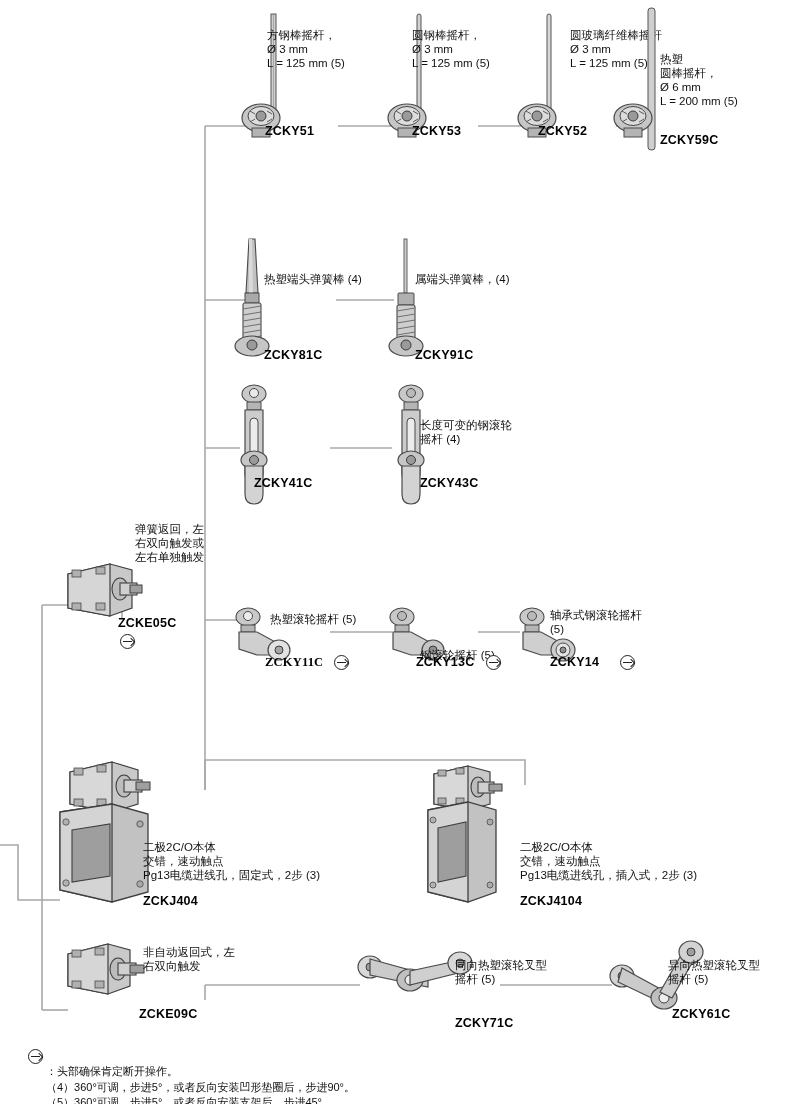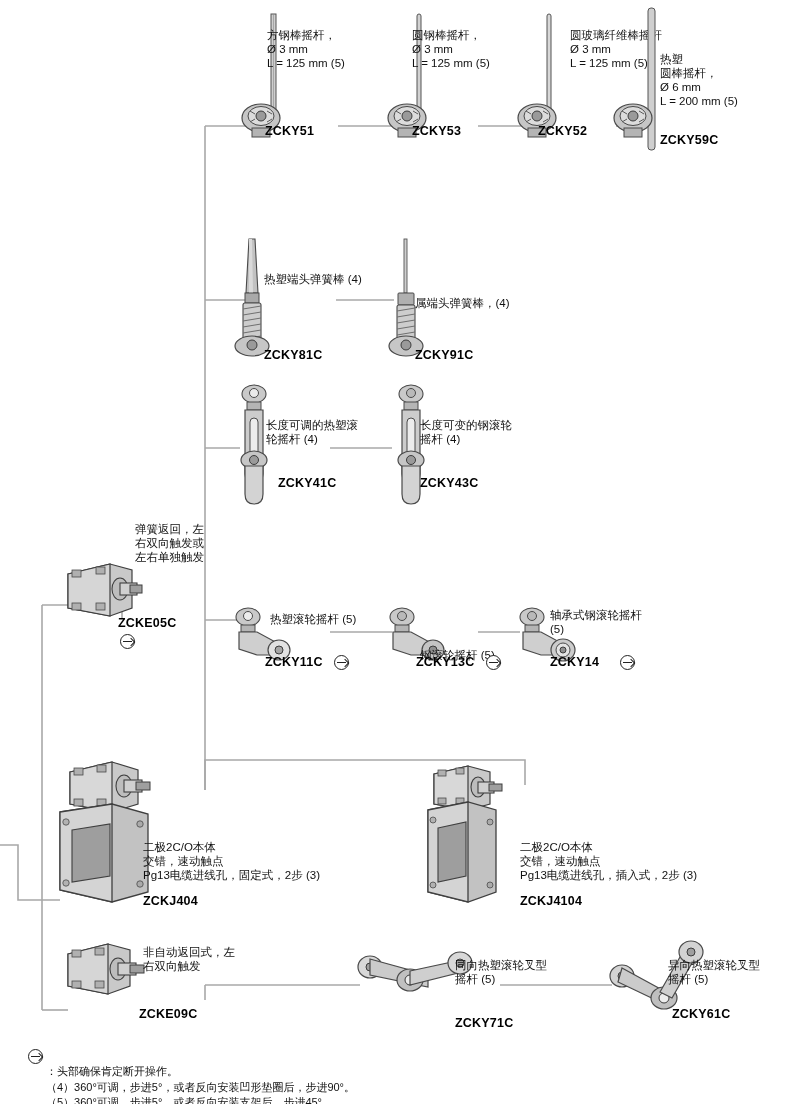--- a/index.html
+++ b/index.html
@@ -244,38 +244,36 @@
         <line x1="15" y1="76" x2="33" y2="73"></line>
         <line x1="15" y1="82" x2="33" y2="79"></line>
         <line x1="15" y1="88" x2="33" y2="85"></line>
         <line x1="15" y1="94" x2="33" y2="91"></line>
         <line x1="15" y1="100" x2="33" y2="97"></line>
       </g>
       <ellipse cx="24" cy="111" rx="17" ry="10" fill="#c6c6c6" stroke="#4a4a4a" stroke-width="1.2"></ellipse>
       <circle cx="24" cy="110" r="5" fill="#9a9a9a" stroke="#3c3c3c" stroke-width="1"></circle>
     </svg>
   </div>
-  <div class="label" style="left:415px; top:272px; width:130px;margin-top:24px;">属端头弹簧棒，(4)</div>
+  <div class="label" style="left:415px; top:272px; width:130px;">属端头弹簧棒，(4)</div>
   <div class="code" style="left:415px; top:348px;">ZCKY91C</div>
 
   <div class="node" style="left:225px; top:382px;">
     <svg width="60" height="130" viewBox="0 0 60 130" xmlns="http://www.w3.org/2000/svg">
       <ellipse cx="29" cy="12" rx="12" ry="9" fill="#c9c9c9" stroke="#4a4a4a" stroke-width="1.1"></ellipse>
       <circle cx="29" cy="11" r="4.5" fill="#eaeaea" stroke="#4a4a4a" stroke-width="1"></circle>
       <rect x="22" y="20" width="14" height="8" fill="#b5b5b5" stroke="#4a4a4a" stroke-width="1"></rect>
       <path d="M20,28 L38,28 L38,92 Q38,100 29,100 Q20,100 20,92 Z" fill="#cccccc" stroke="#4a4a4a" stroke-width="1.2"></path>
       <rect x="25" y="36" width="8" height="48" rx="4" fill="#ececec" stroke="#4a4a4a" stroke-width="1"></rect>
       <ellipse cx="29" cy="78" rx="13" ry="9" fill="#c6c6c6" stroke="#4a4a4a" stroke-width="1.2"></ellipse>
       <circle cx="29" cy="78" r="4.5" fill="#9a9a9a" stroke="#3c3c3c" stroke-width="1"></circle>
       <path d="M20,84 L38,84 L38,112 Q38,122 29,122 Q20,122 20,112 Z" fill="#d3d3d3" stroke="#4a4a4a" stroke-width="1.2"></path>
     </svg>
   </div>
-  <div class="label" style="left:266px; top:418px; width:130px;">长度可调的热塑滚
-轮摇杆 (4)</div>
-  <div class="code" style="left:278px; top:476px;">ZCKY41C</div>
+  <div class="code" style="left:254px; top:476px;">ZCKY41C</div>
 
   <div class="node" style="left:382px; top:382px;">
     <svg width="60" height="130" viewBox="0 0 60 130" xmlns="http://www.w3.org/2000/svg">
       <ellipse cx="29" cy="12" rx="12" ry="9" fill="#c9c9c9" stroke="#4a4a4a" stroke-width="1.1"></ellipse>
       <circle cx="29" cy="11" r="4.5" fill="#b9b9b9" stroke="#4a4a4a" stroke-width="1"></circle>
       <rect x="22" y="20" width="14" height="8" fill="#b5b5b5" stroke="#4a4a4a" stroke-width="1"></rect>
       <path d="M20,28 L38,28 L38,92 Q38,100 29,100 Q20,100 20,92 Z" fill="#cccccc" stroke="#4a4a4a" stroke-width="1.2"></path>
       <rect x="25" y="36" width="8" height="48" rx="4" fill="#ececec" stroke="#4a4a4a" stroke-width="1"></rect>
       <ellipse cx="29" cy="78" rx="13" ry="9" fill="#c6c6c6" stroke="#4a4a4a" stroke-width="1.2"></ellipse>
       <circle cx="29" cy="78" r="4.5" fill="#9a9a9a" stroke="#3c3c3c" stroke-width="1"></circle>
@@ -309,21 +307,21 @@
     <svg width="70" height="62" viewBox="0 0 70 62" xmlns="http://www.w3.org/2000/svg">
       <ellipse cx="20" cy="12" rx="12" ry="9" fill="#c9c9c9" stroke="#4a4a4a" stroke-width="1.1"></ellipse>
       <circle cx="20" cy="11" r="4.5" fill="#ededed" stroke="#4a4a4a" stroke-width="1"></circle>
       <rect x="13" y="20" width="14" height="7" fill="#b5b5b5" stroke="#4a4a4a" stroke-width="1"></rect>
       <path d="M11,27 L29,27 L53,40 L53,50 L29,50 L11,44 Z" fill="#cfcfcf" stroke="#4a4a4a" stroke-width="1.2"></path>
       <ellipse cx="51" cy="45" rx="11" ry="10" fill="#e2e2e2" stroke="#4a4a4a" stroke-width="1.2"></ellipse>
       <circle cx="51" cy="45" r="4" fill="#a6a6a6" stroke="#3c3c3c" stroke-width="1"></circle>
     </svg>
   </div>
   <div class="label" style="left:270px; top:612px; width:120px;">热塑滚轮摇杆 (5)</div>
-  <div class="code" style="left:265px; top:655px;">ZCKY11C</div>
+  <div class="code" style="left:265px; top:655px;font-family:Liberation Serif, serif;">ZCKY11C</div>
   <div class="arrowglyph" style="left:334px; top:655px;"></div>
 
   <div class="node" style="left:382px; top:605px;">
     <svg width="70" height="62" viewBox="0 0 70 62" xmlns="http://www.w3.org/2000/svg">
       <ellipse cx="20" cy="12" rx="12" ry="9" fill="#c9c9c9" stroke="#4a4a4a" stroke-width="1.1"></ellipse>
       <circle cx="20" cy="11" r="4.5" fill="#b9b9b9" stroke="#4a4a4a" stroke-width="1"></circle>
       <rect x="13" y="20" width="14" height="7" fill="#b5b5b5" stroke="#4a4a4a" stroke-width="1"></rect>
       <path d="M11,27 L29,27 L53,40 L53,50 L29,50 L11,44 Z" fill="#cfcfcf" stroke="#4a4a4a" stroke-width="1.2"></path>
       <ellipse cx="51" cy="45" rx="11" ry="10" fill="#c4c4c4" stroke="#4a4a4a" stroke-width="1.2"></ellipse>
       <circle cx="51" cy="45" r="4" fill="#8f8f8f" stroke="#3c3c3c" stroke-width="1"></circle>

